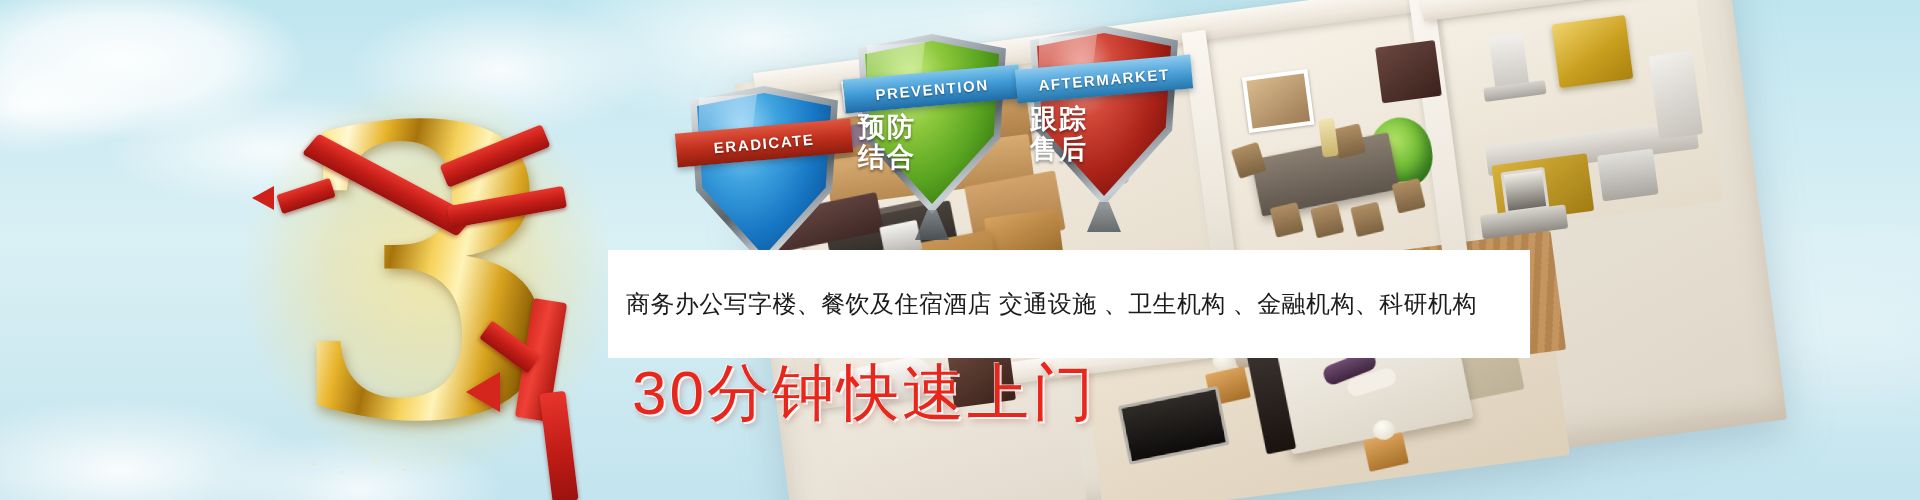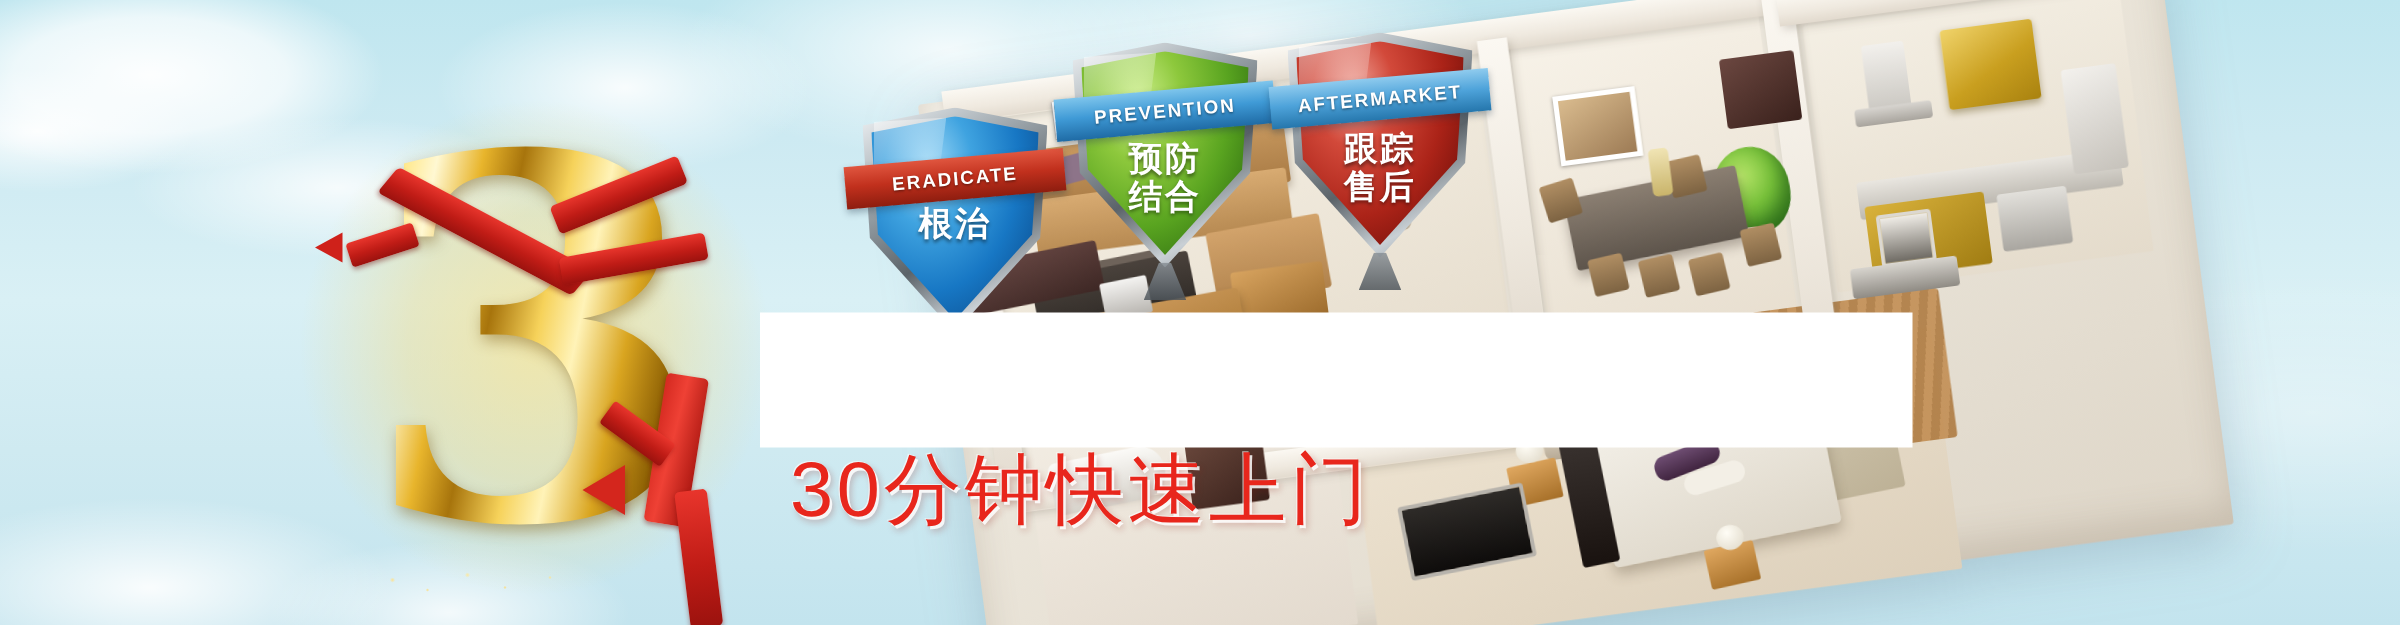--- a/index.html
+++ b/index.html
@@ -258,21 +258,20 @@
     font-size: 15px;
     font-weight: 700;
     letter-spacing: 1.6px;
     text-shadow: 0 1px 2px rgba(0,0,0,.45);
     white-space: nowrap;
   }
   .shield .cn {
     position: absolute;
     left: 0; right: 0;
     top: 78px;
-    text-align: center;
     color: #fff;
     font-size: 27px;
     font-weight: 700;
     line-height: 1.12;
     letter-spacing: 2px;
     text-shadow: 0 2px 3px rgba(0,0,0,.45);
   }
   .shield .stand {
     position: absolute;
     left: 50%; bottom: -26px;
@@ -436,21 +435,20 @@
   <div class="rb-arrow"></div>
 
   <div class="shield blue" id="shield-eradicate">
     <div class="rim"></div>
     <div class="face"></div>
     <div class="gloss"></div>
     <div class="band">
       <span>ERADICATE</span>
     </div>
     <div class="cn">
-      <div>根治</div>
     </div>
     <div class="stand"></div>
   </div>
 
   <div class="shield green" id="shield-prevention">
     <div class="rim"></div>
     <div class="face"></div>
     <div class="gloss"></div>
     <div class="band">
       <span>PREVENTION</span>
@@ -470,17 +468,18 @@
       <span>AFTERMARKET</span>
     </div>
     <div class="cn">
       <div>跟踪</div>
       <div>售后</div>
     </div>
     <div class="stand"></div>
   </div>
 
   <div class="panel">
+    <div class="line">商务办公写字楼、餐饮及住宿酒店 交通设施 、卫生机构 、金融机构、科研机构</div>
   </div>
 
   <div class="headline">30分钟快速上门</div>
 
 </div>
 
 </body></html>

